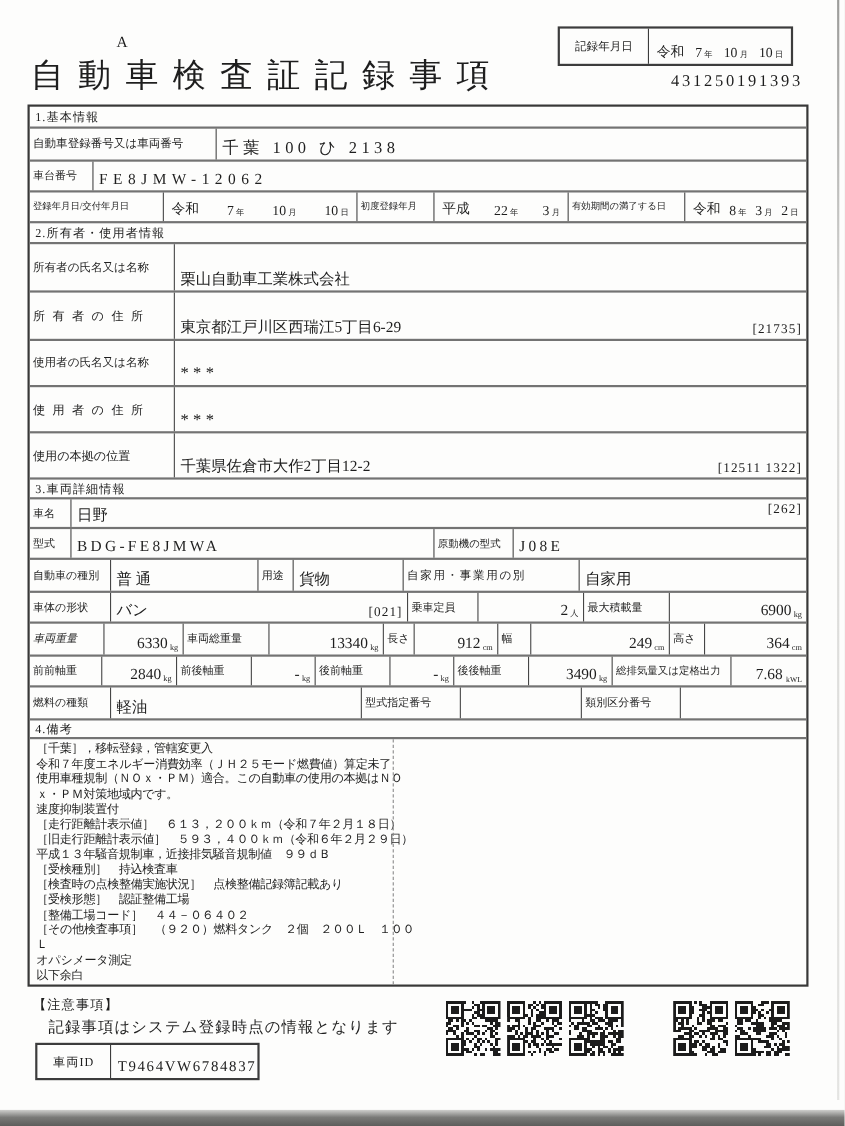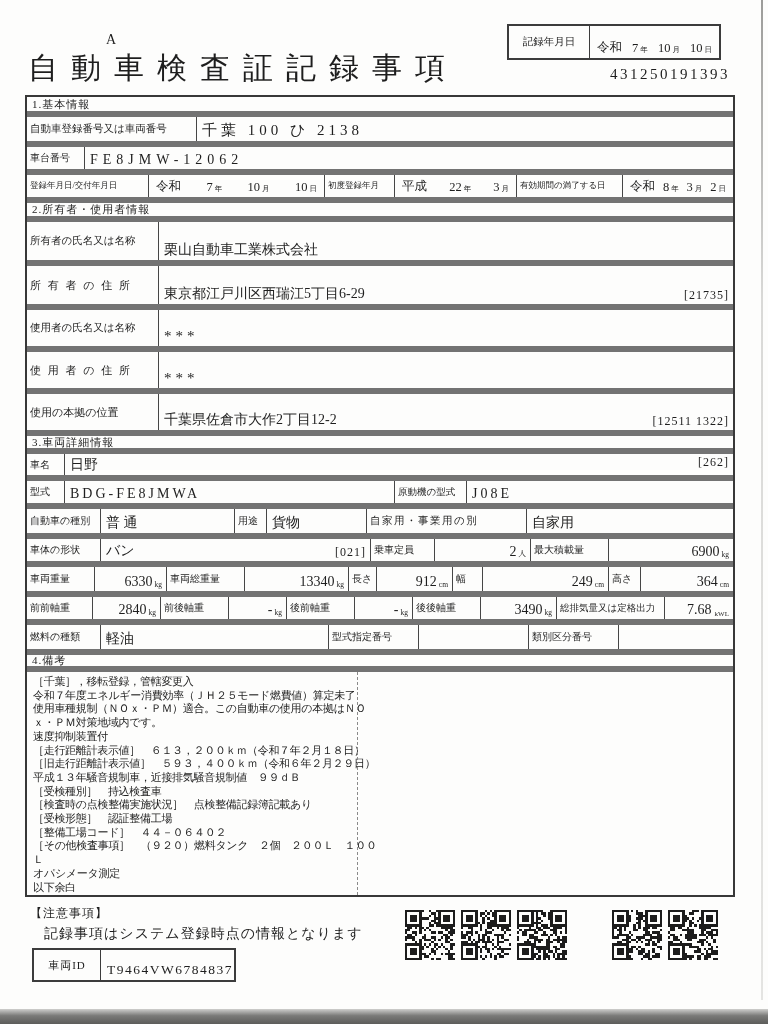--- a/index.html
+++ b/index.html
@@ -8,21 +8,21 @@
   .abs{position:absolute;}
   .corner-a{left:106px;top:32px;font-size:14px;letter-spacing:1px;}
   .title{left:28px;top:48px;font-size:30px;letter-spacing:13px;white-space:nowrap;}
   .docnum{left:610px;top:66px;font-size:15px;letter-spacing:2.5px;}
   .recbox{left:507px;top:24px;width:214px;height:36px;border:2px solid #3c3c3c;display:flex;box-sizing:border-box;}
   .recbox .rlbl{width:80px;border-right:1.5px solid #3c3c3c;display:flex;align-items:center;justify-content:center;font-size:10.5px;}
   .recbox .rval{flex:1;}
   
   .table{left:25px;top:95px;width:710px;height:802px;border:2px solid #383838;box-sizing:border-box;
          display:flex;flex-direction:column;background:transparent;}
-  .row{display:flex;border-bottom:6px solid #737373;box-sizing:border-box;flex:0 0 auto;}
+  .row{display:flex;border-bottom:2px solid #737373;box-sizing:border-box;flex:0 0 auto;}
   .row:last-child{border-bottom:none;flex:1 1 auto;}
   .sec{font-size:11px;display:flex;align-items:center;padding-left:5px;letter-spacing:1px;}
   .lbl{display:flex;align-items:center;padding:0 3px;border-right:1px solid #464646;font-size:10px;
        box-sizing:border-box;flex:0 0 auto;white-space:nowrap;}
   .val{display:flex;align-items:flex-end;padding:0 4px 1px 5px;font-size:14px;box-sizing:border-box;
        flex:0 0 auto;white-space:nowrap;}
   .val.grow{flex:1 1 auto;}
   .val.r{justify-content:flex-end;}
   .brd{border-right:1px solid #464646;}
   .unit{font-size:7.5px;margin:0 0 1.5px 2px;}
@@ -217,21 +217,21 @@
           <span class="unit">人</span>
       </div>
       <div class="lbl fs10" style="width:78px;">最大積載量</div>
       <div class="val grow r">
         <span>6900</span>
           <span class="unit">kg</span>
       </div>
     </div>
 
     <div class="row" style="height:30px;">
-      <div class="lbl fs10" style="width:68px;">車両重量</div>
+      <div class="lbl fs10" style="width:68px;font-style:italic;">車両重量</div>
       <div class="val brd r" style="width:72px;">
           <span>6330</span>
           <span class="unit">kg</span>
         </div>
       <div class="lbl fs10" style="width:78px;">車両総重量</div>
       <div class="val brd r" style="width:104px;">
           <span>13340</span>
           <span class="unit">kg</span>
         </div>
       <div class="lbl fs10" style="width:28px;">長さ</div>

